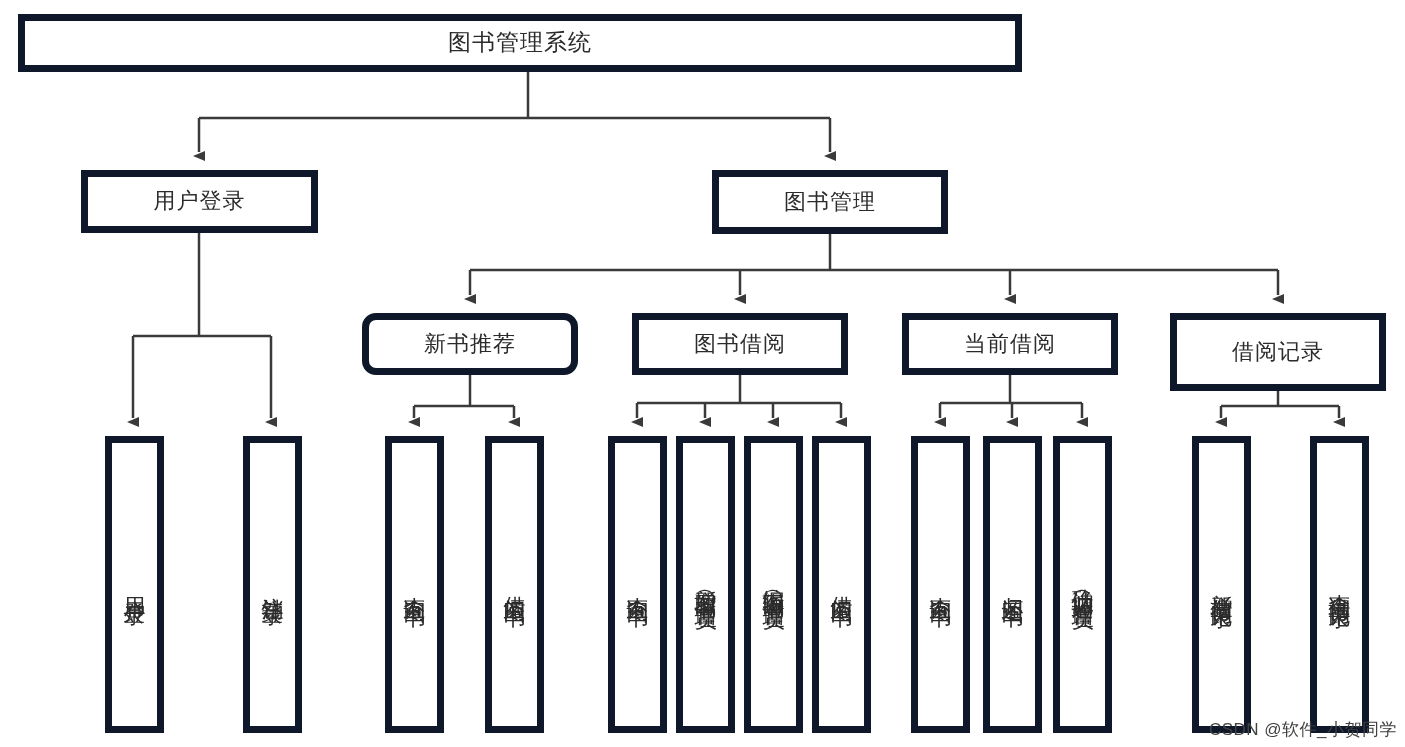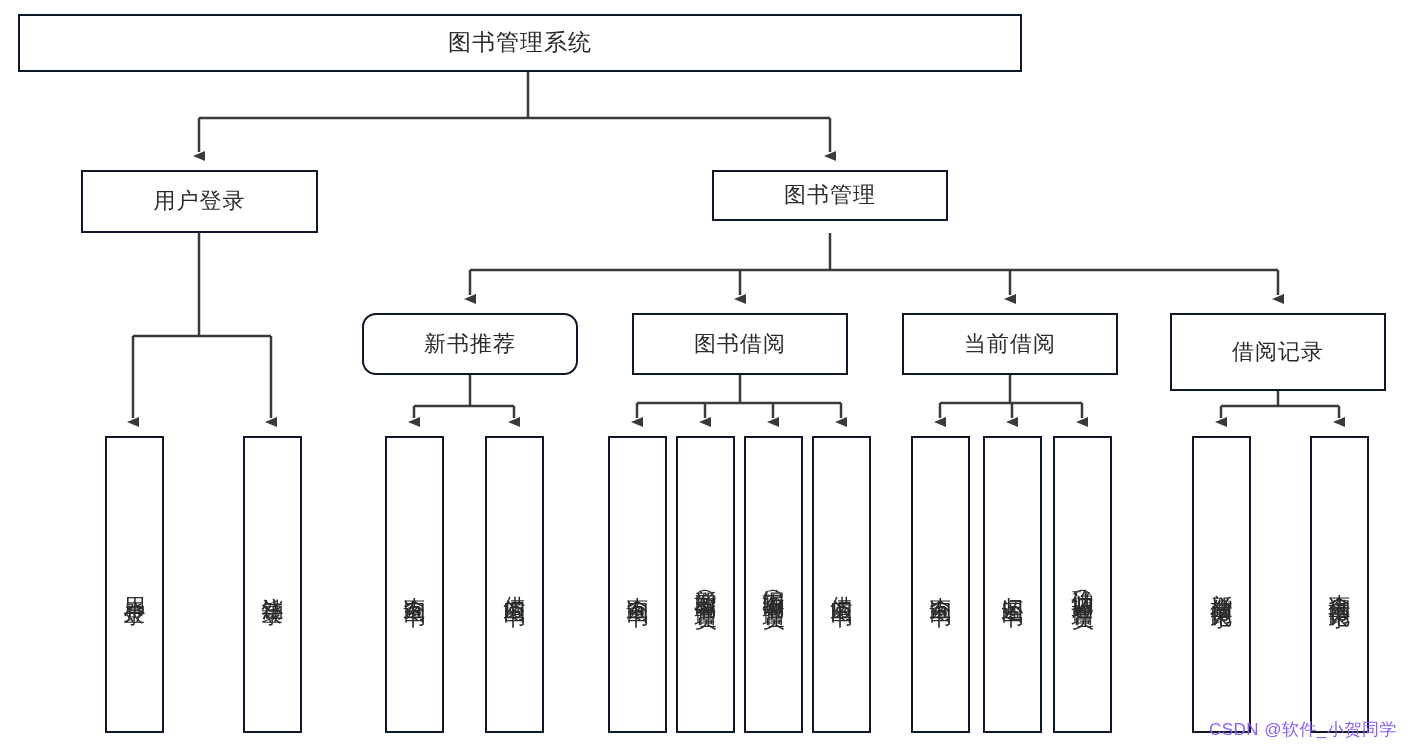--- a/index.html
+++ b/index.html
@@ -21,21 +21,21 @@
     position: absolute;
     left: 0;
     top: 0;
     width: 1405px;
     height: 747px;
     pointer-events: none;
   }
   .node {
     position: absolute;
     box-sizing: border-box;
-    border: 2px solid #0f172a;
+    border: 7px solid #0f172a;
     background: #ffffff;
     display: flex;
     align-items: center;
     justify-content: center;
     color: #2b2b2b;
   }
   .node.horiz {
     font-size: 22px;
     letter-spacing: 1px;
     line-height: 1.2;
@@ -57,21 +57,21 @@
   .node.vert span {
     writing-mode: vertical-rl;
     text-orientation: upright;
     display: block;
   }
   .watermark {
     position: absolute;
     right: 8px;
     bottom: 6px;
     font-size: 17px;
-    color: #8b5cf6;
+    color: #404040;
     letter-spacing: 0.5px;
     white-space: nowrap;
   }
 </style>
 </head>
 <body>
 
 <div id="canvas">
 
   <svg class="edges" viewBox="0 0 1405 747">
@@ -124,21 +124,21 @@
     </g>
   </svg>
 
   <div class="node horiz root" style="left:18px; top:14px; width:1004px; height:58px;">
     <span>图书管理系统</span>
   </div>
 
   <div class="node horiz" style="left:81px; top:170px; width:237px; height:63px;">
     <span>用户登录</span>
   </div>
-  <div class="node horiz" style="left:712px; top:170px; width:236px; height:51px;">
+  <div class="node horiz" style="left:712px; top:170px; width:236px; height:64px;">
     <span>图书管理</span>
   </div>
 
   <div class="node horiz" style="left:362px; top:313px; width:216px; height:62px;border-radius:14px;">
     <span>新书推荐</span>
   </div>
   <div class="node horiz" style="left:632px; top:313px; width:216px; height:62px;">
     <span>图书借阅</span>
   </div>
   <div class="node horiz" style="left:902px; top:313px; width:216px; height:62px;">

